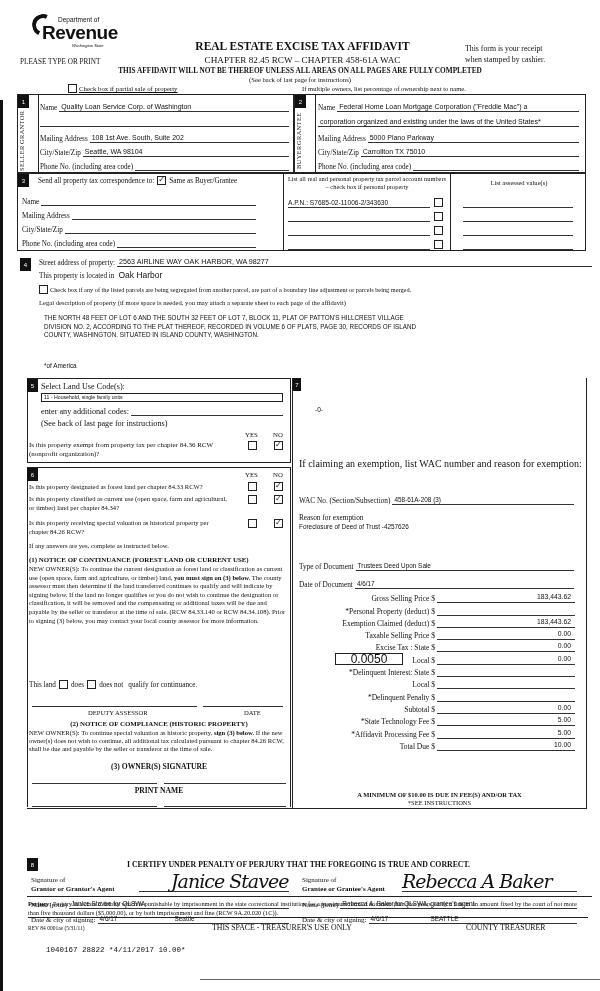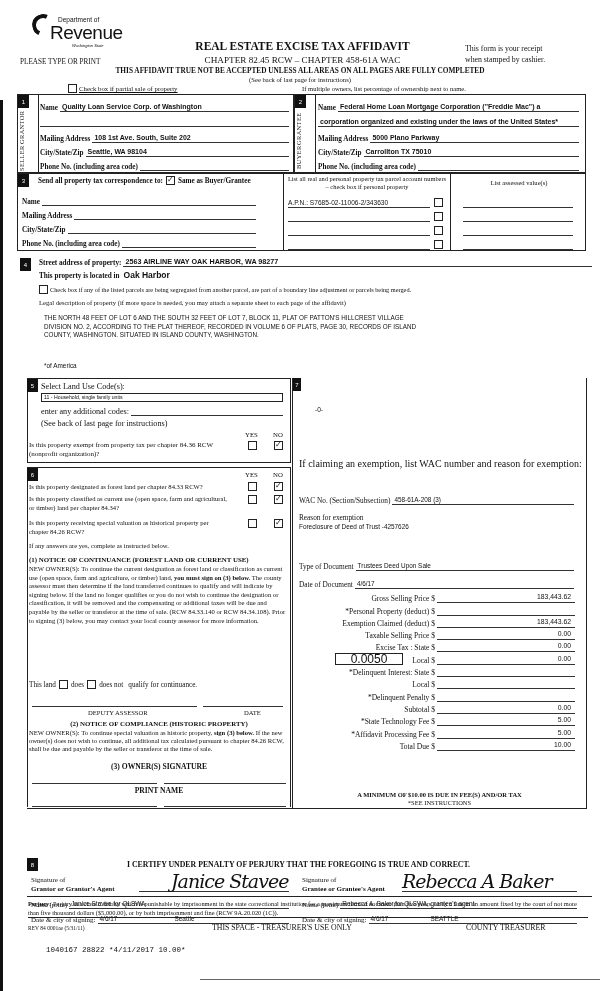--- a/index.html
+++ b/index.html
@@ -8,45 +8,45 @@
   .abs { position: absolute; }
   .sans { font-family: "Liberation Sans", sans-serif; }
   .mono { font-family: "Liberation Mono", monospace; }
   .b { font-weight: bold; }
   .num { display: inline-flex; align-items: center; justify-content: center; background: #111; color: #fff; width: 11px; height: 13px; font-size: 6px; font-family: "Liberation Sans", sans-serif; }
   .box { border: 1px solid #222; }
   .cb { display: inline-block; width: 9px; height: 9px; border: 1px solid #222; vertical-align: middle; position: relative; background: #fff; }
   .cb.checked::after { content: "✓"; position: absolute; left: 0; top: -3px; font-size: 8px; line-height: 12px; font-family: "DejaVu Sans", sans-serif; }
   .line { border-bottom: 1px solid #333; }
   .fill { font-family: "Liberation Sans", sans-serif; font-size: 7px; }
-  .lbl { font-size: 7.2px; font-weight: bold; }
+  .lbl { font-size: 7.2px; }
   .vert { writing-mode: vertical-rl; transform: rotate(180deg); font-size: 6.5px; text-align: center; letter-spacing: 0.3px; }
   .rowline { display: flex; align-items: flex-end; }
   .rowline .grow { flex: 1; border-bottom: 1px solid #333; margin-left: 2px; padding-left: 2px; height: 10px; line-height: 10px; }
   .money-row { display: flex; justify-content: flex-end; align-items: flex-end; height: 12.3px; font-size: 7.5px; }
   .money-row .ml { text-align: right; }
   .money-row .mv { width: 138px; border-bottom: 1px solid #333; text-align: right; font-family: "Liberation Sans", sans-serif; font-size: 6.8px; margin-left: 2px; padding-right: 4px; line-height: 10px; }
   .para { font-size: 6.6px; line-height: 8.6px; }
   .sig { font-family: "DejaVu Serif", serif; font-style: italic; font-size: 19px; letter-spacing: -1px; }
 </style>
 </head>
 <body>
 
 <div class="abs" style="left:30px;top:14px;width:80px;height:44px;">
   <div style="position:absolute;left:2px;top:0;width:22px;height:22px;border:4px solid #111;border-radius:50%;border-right-color:transparent;border-bottom-color:transparent;transform:rotate(-20deg);"></div>
   <div class="sans" style="position:absolute;left:28px;top:2px;font-size:6.5px;">Department of</div>
-  <div class="sans" style="position:absolute;left:20px;top:9px;font-size:19px;letter-spacing:-0.5px;line-height:20px;">Revenue</div>
+  <div class="sans" style="position:absolute;left:12px;top:9px;font-size:19px;letter-spacing:-0.5px;line-height:20px;font-weight:bold;">Revenue</div>
   <div class="sans" style="position:absolute;left:42px;top:29px;font-size:4px;font-style:italic;">Washington State</div>
 </div>
 <div class="abs" style="left:20px;top:58px;font-size:7.2px;">PLEASE TYPE OR PRINT</div>
 <div class="abs b" style="left:175px;top:40px;width:255px;text-align:center;font-size:11.5px;">REAL ESTATE EXCISE TAX AFFIDAVIT</div>
 <div class="abs" style="left:175px;top:55px;width:255px;text-align:center;font-size:9.2px;">CHAPTER 82.45 RCW – CHAPTER 458-61A WAC</div>
 <div class="abs" style="left:465px;top:44px;font-size:7.8px;">This form is your receipt</div>
 <div class="abs" style="left:465px;top:55px;font-size:7.8px;">when stamped by cashier.</div>
-<div class="abs b" style="left:0;top:66px;width:600px;text-align:center;font-size:7.3px;">THIS AFFIDAVIT TRUE NOT BE ACCEPTED UNLESS ALL AREAS ON ALL PAGES ARE FULLY COMPLETED</div>
+<div class="abs b" style="left:0;top:66px;width:600px;text-align:center;font-size:7.3px;">THIS AFFIDAVIT WILL NOT BE THEREOF UNLESS ALL AREAS ON ALL PAGES ARE FULLY COMPLETED</div>
 <div class="abs" style="left:0;top:76px;width:600px;text-align:center;font-size:6.6px;">(See back of last page for instructions)</div>
 <div class="abs" style="left:68px;top:84px;font-size:6.8px;display:flex;align-items:center;">
   <span class="cb"></span>
   <span style="margin-left:2px;text-decoration:underline;">Check box if partial sale of property</span>
 </div>
 <div class="abs" style="left:302px;top:85px;font-size:6.6px;">If multiple owners, list percentage of ownership next to name.</div>
 
 <div class="abs box" style="left:17px;top:94px;width:277px;height:79px;">
   <div class="num" style="position:absolute;left:0;top:0;">1</div>
   <div class="vert" style="position:absolute;left:0;top:18px;width:20px;height:56px;display:flex;flex-direction:row;justify-content:center;gap:1px;">

